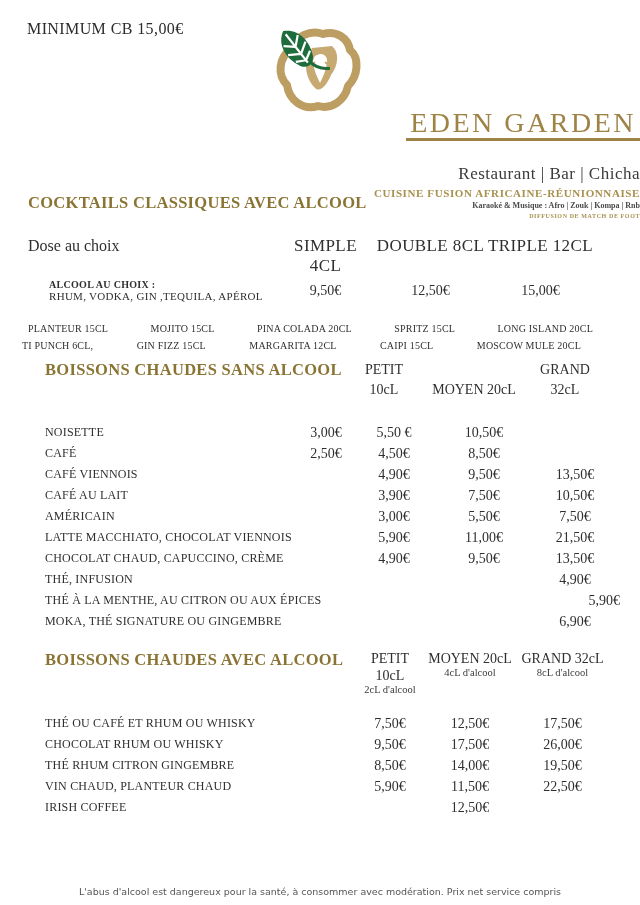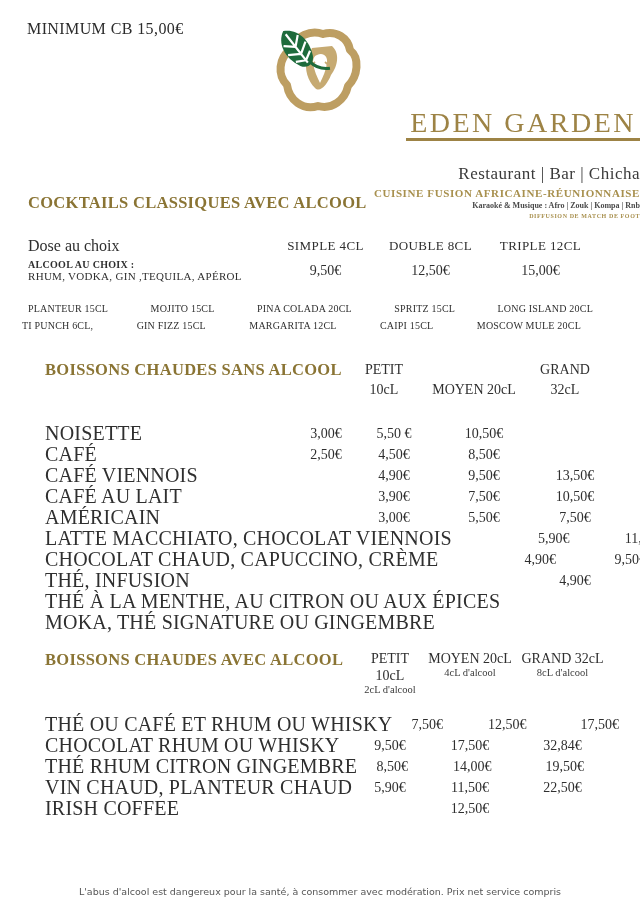--- a/index.html
+++ b/index.html
@@ -18,38 +18,38 @@
   .brand-tagline{font-size:11px;color:#a8904e;margin-top:3px;letter-spacing:.6px;font-weight:bold;}
   .brand-music{font-size:8px;color:#4a4a4a;margin-top:2px;font-weight:bold;}
   .brand-foot{font-size:6px;color:#a8904e;margin-top:3px;font-weight:bold;letter-spacing:.6px;}
 
   .section-title{font-size:16.5px;font-weight:bold;color:#8a7434;letter-spacing:.3px;line-height:20px;}
 
   
   .cocktails{position:absolute;top:193px;left:28px;width:565px;}
   .dose-grid{display:grid;grid-template-columns:1fr 95px 115px 105px;margin-top:23px;}
   .dose-label{font-size:16px;color:#2f2f2f;line-height:20px;}
-  .size-head{font-size:13px;text-align:center;line-height:20px;letter-spacing:.4px;}
-  .alcool-block{margin-top:3px;}
+  .size-head{font-size:17px;text-align:center;line-height:20px;letter-spacing:.4px;}
+  .alcool-block{margin-top:3px;margin-left:21px;}
   .alcool-label{font-size:10px;font-weight:bold;letter-spacing:.3px;line-height:11px;}
   .alcool-list{font-size:11px;letter-spacing:.3px;line-height:13px;}
   .dose-price{font-size:14px;text-align:center;padding-top:7px;}
   .cocktail-line{display:flex;justify-content:space-between;font-size:10px;letter-spacing:.2px;
                  line-height:17px;margin-top:0;}
   .cocktail-lines{margin-top:17px;}
   .cocktail-line.second{margin-left:-6px;margin-right:12px;}
 
   
   .sans{position:absolute;top:360px;left:45px;width:565px;}
   .sans-grid{display:grid;grid-template-columns:1fr 68px 68px 112px 70px;}
   .sans-head .title-cell{grid-column:1 / span 2;}
   .col-head{font-size:14px;text-align:center;line-height:20px;align-self:end;transform:translateX(-10px);}
   .rows{margin-top:22px;}
   .row{display:grid;grid-template-columns:1fr 68px 68px 112px 70px;height:21px;align-items:center;}
-  .item{font-size:20px;letter-spacing:.2px;white-space:nowrap;}
+  .item{font-size:12px;letter-spacing:.2px;white-space:nowrap;}
   .price{font-size:14px;text-align:center;white-space:nowrap;}
 
   .avec{position:absolute;top:650px;left:45px;width:565px;}
   .avec-grid{display:grid;grid-template-columns:1fr 70px 90px 95px;}
   .avec-head .col{ text-align:center;}
   .avec-size{font-size:14px;line-height:17px;}
   .avec-sub{font-size:10.5px;line-height:12px;color:#3a3a3a;}
   .avec-rows{margin-top:17px;}
   .avec-row{display:grid;grid-template-columns:1fr 70px 90px 95px;height:21px;align-items:center;}
 
@@ -224,21 +224,21 @@
       <div class="avec-row">
         <span class="item">THÉ OU CAFÉ ET RHUM OU WHISKY</span>
         <span class="price">7,50€</span>
         <span class="price">12,50€</span>
         <span class="price">17,50€</span>
       </div>
       <div class="avec-row">
         <span class="item">CHOCOLAT RHUM OU WHISKY</span>
         <span class="price">9,50€</span>
         <span class="price">17,50€</span>
-        <span class="price">32,84€</span>
+        <span class="price">26,00€</span>
       </div>
       <div class="avec-row">
         <span class="item">THÉ RHUM CITRON GINGEMBRE</span>
         <span class="price">8,50€</span>
         <span class="price">14,00€</span>
         <span class="price">19,50€</span>
       </div>
       <div class="avec-row">
         <span class="item">VIN CHAUD, PLANTEUR CHAUD</span>
         <span class="price">5,90€</span>

